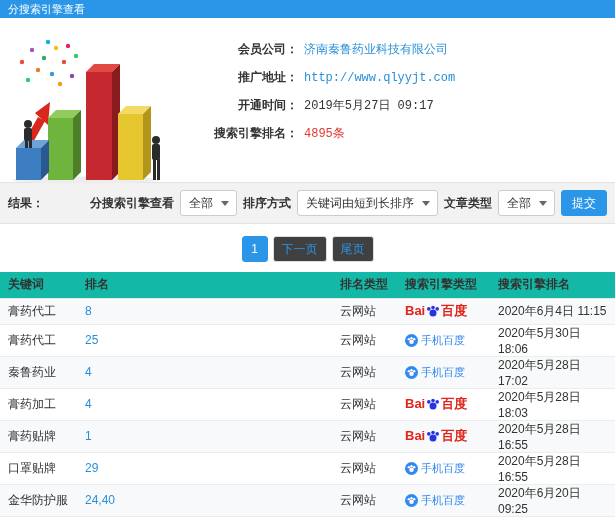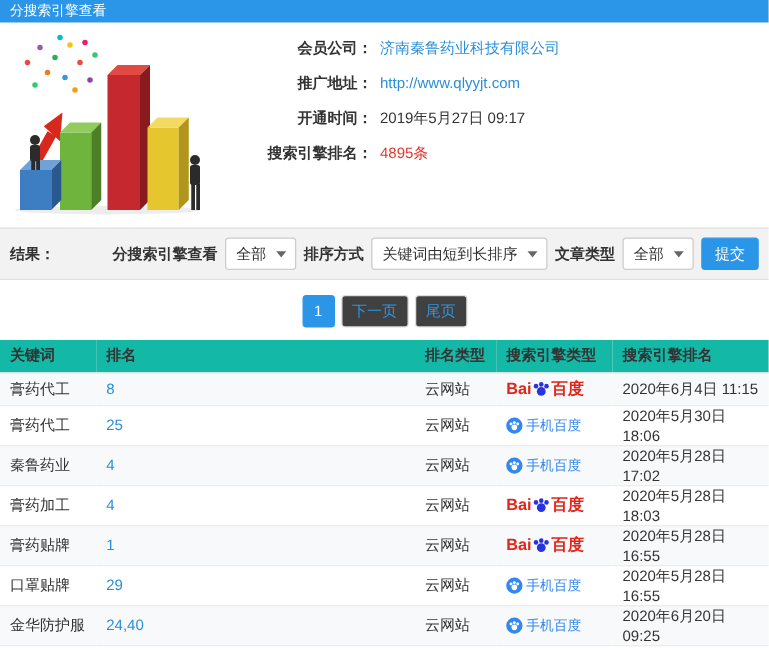--- a/index.html
+++ b/index.html
@@ -9,21 +9,21 @@
     font-family:"Liberation Sans","DejaVu Sans",sans-serif;
     font-size:12px; color:#333;
   }
   .page { width:615px; height:520px; overflow:hidden; position:relative; background:#fff; }
 
   .titlebar {
     height:18px; background:#2b96e8; color:#fff;
     font-size:11px; line-height:18px; padding-left:8px;
   }
 
-  .top { display:flex; height:164px; padding:2px 0 0 4px; }
+  .top { display:flex; height:164px; padding:14px 0 0 4px;font-family:Liberation Mono, monospace; }
   .illustration { width:176px; flex:none; }
   .info { flex:1; padding-top:10px; }
   .info-row { display:flex; margin-bottom:12px; line-height:16px; }
   .info-label { width:118px; text-align:right; font-weight:bold; color:#333; flex:none; }
   .info-value { margin-left:6px; }
   a.link, .link { color:#2a8fd8; text-decoration:none; cursor:pointer; }
   .highlight { color:#e03a2f; }
 
   .filterbar {
     background:#f2f2f2; border-top:1px solid #e2e2e2; border-bottom:1px solid #e2e2e2;

